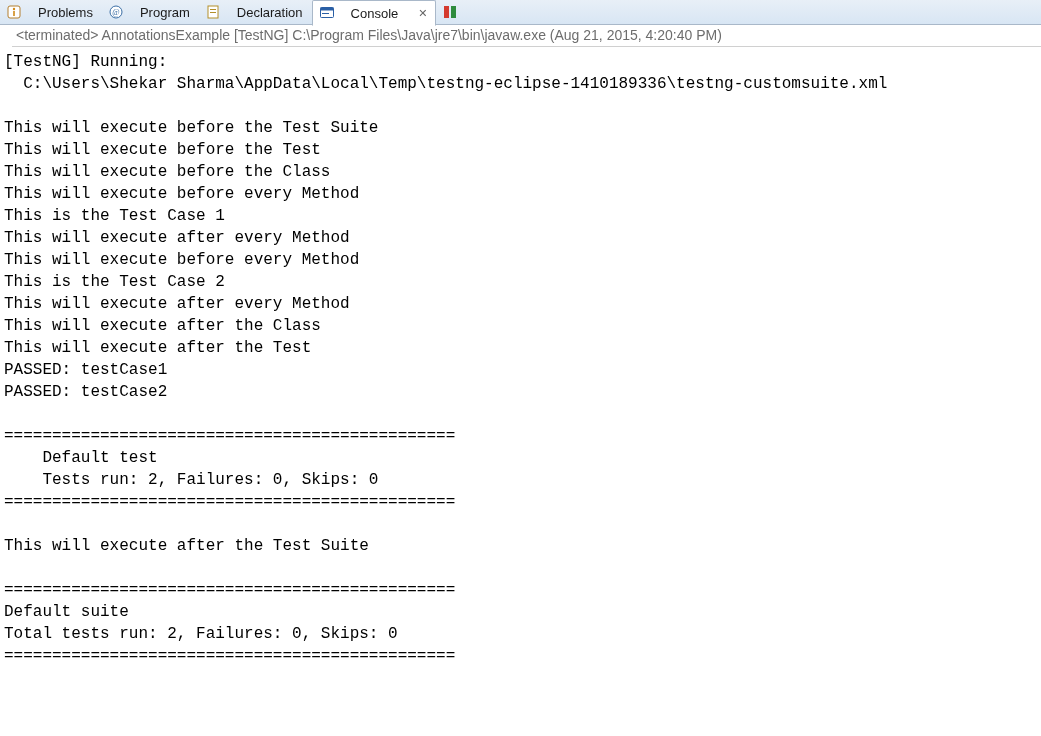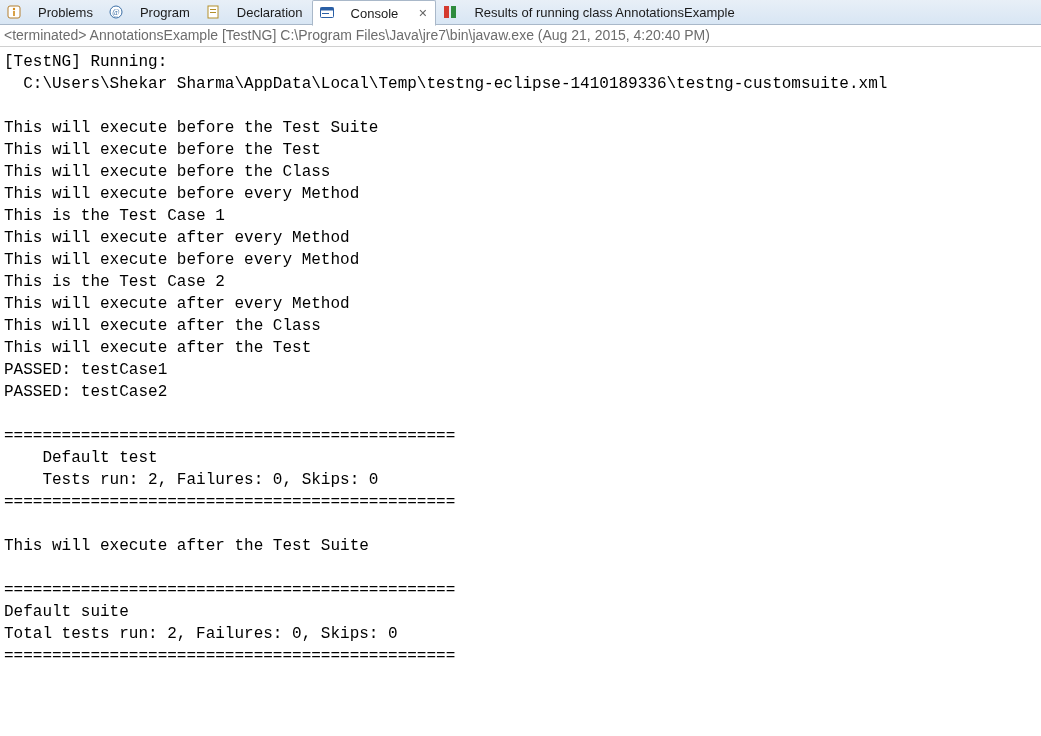--- a/index.html
+++ b/index.html
@@ -45,20 +45,21 @@
     font-size: 11px;
     color: #666;
     margin-left: 4px;
     line-height: 1;
   }
   .launchline {
     padding: 2px 4px 3px 4px;
     border-bottom: 1px solid #d0d0d0;
     color: #6d6d6d;
     font-size: 14px;
+    margin-left: 12px;
   }
   .console {
     padding: 4px 14px 6px 4px;
     font-family: Consolas, "Courier New", monospace;
     font-size: 16px;
     line-height: 22px;
     white-space: pre;
     color: #000000;
   }
 </style>
@@ -101,21 +102,20 @@
     </svg>
     <span>Console</span>
     <span class="close-x">✕</span>
   </div>
 
   <div class="tab">
     <svg viewBox="0 0 16 16">
       <rect x="2" y="2" width="5" height="12" fill="#d43a2e"></rect>
       <rect x="9" y="2" width="5" height="12" fill="#2e8b3d"></rect>
     </svg>
-    <span>Results of running class AnnotationsExample</span>
   </div>
 
 </div>
 
 <div class="launchline">
   <span>&lt;terminated&gt;</span><span> AnnotationsExample [TestNG] C:\Program Files\Java\jre7\bin\javaw.exe (Aug 21, 2015, 4:20:40 PM)</span>
 </div>
 
 <div class="console">[TestNG] Running:
   C:\Users\Shekar Sharma\AppData\Local\Temp\testng-eclipse-1410189336\testng-customsuite.xml

